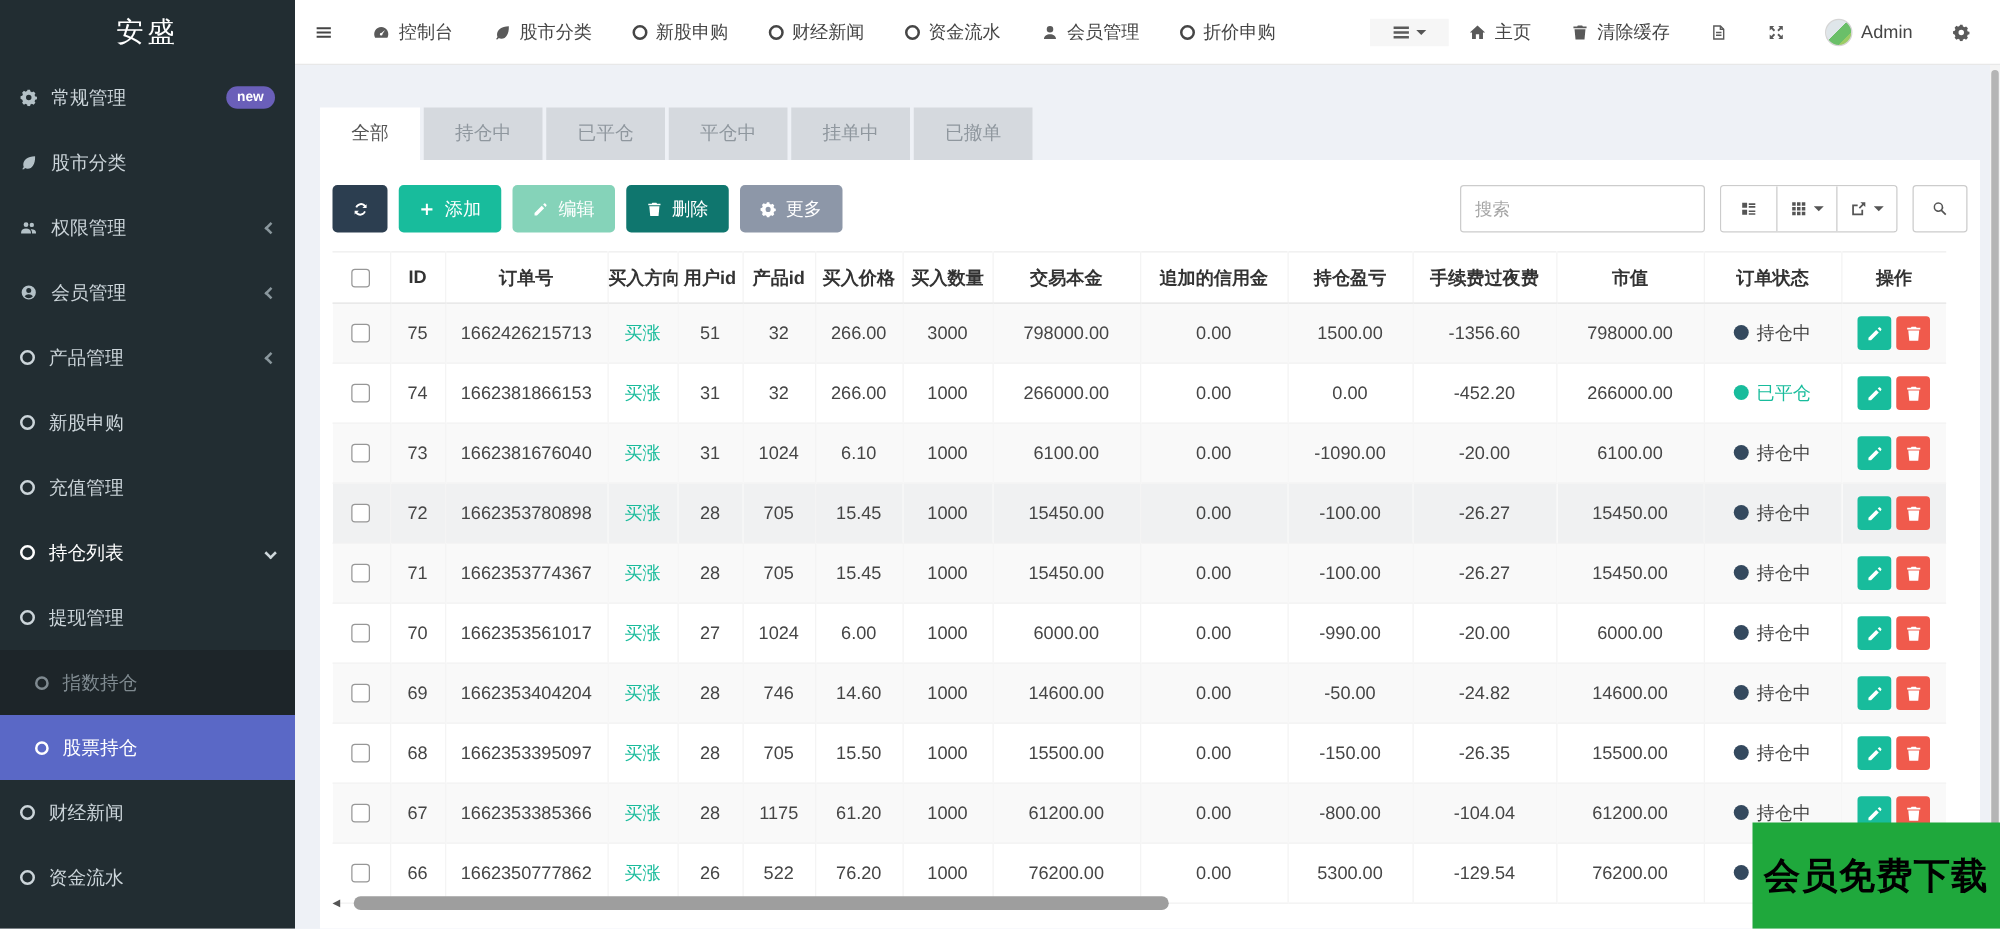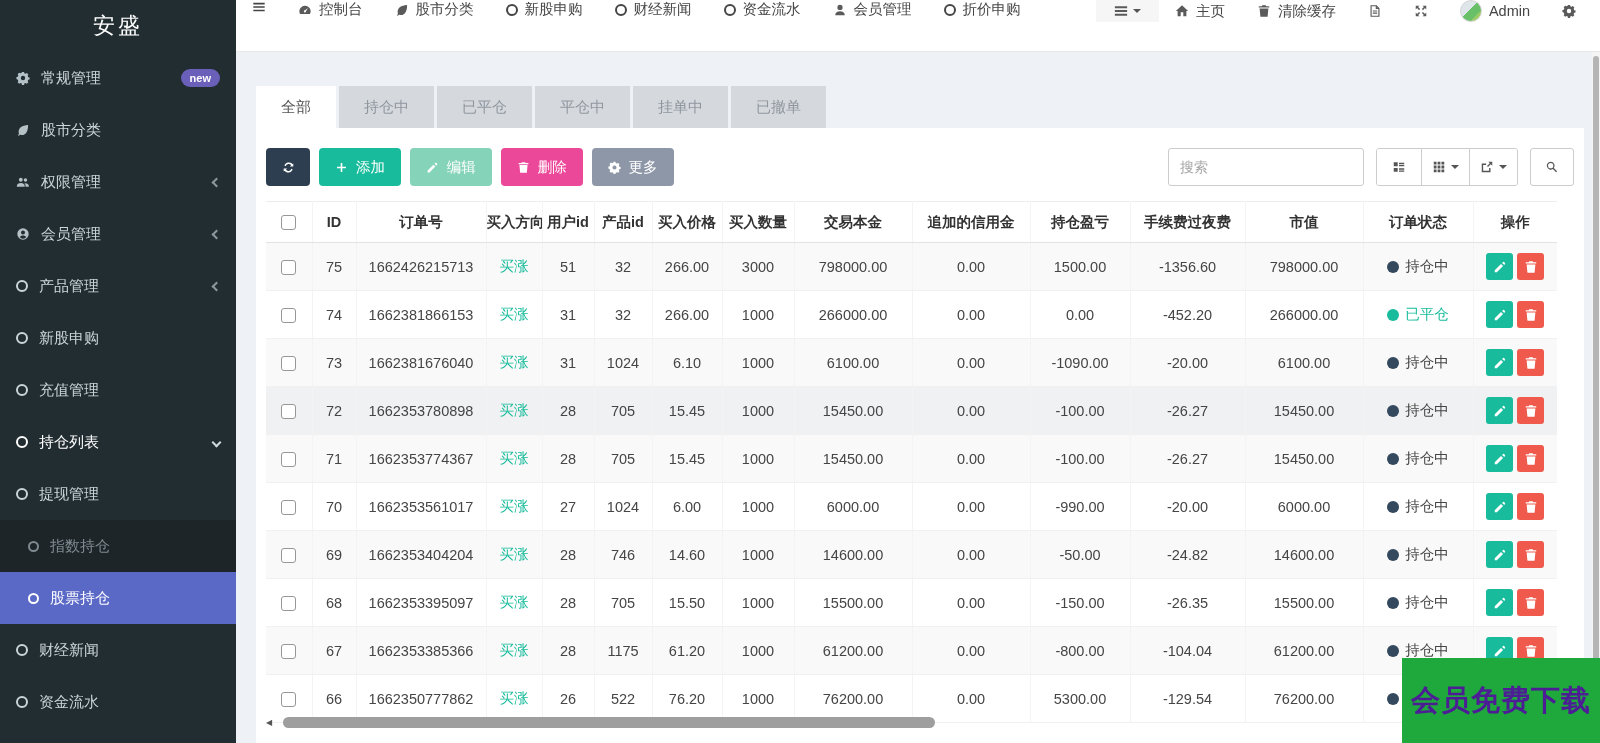--- a/index.html
+++ b/index.html
@@ -16,21 +16,21 @@
   .side-item.sub{padding-left:28px}
   .side-item.sub .circle-o{width:11px;height:11px}
   .side-item.active{background:#5a68c6;color:#fff}
   .side-item.dim{background:#1d2529;color:#7f8a90}
   .badge-new{margin-left:auto;background:#6a5fb9;color:#fff;font-size:11px;font-weight:bold;padding:3px 9px;border-radius:9px}
   .chev{display:inline-block;width:7px;height:7px;border-left:2px solid #8a979d;border-bottom:2px solid #8a979d;margin-left:auto}
   .chev.left{transform:rotate(45deg)}
   .chev.down{transform:rotate(-45deg);border-color:#cfd8dc}
 
   
-  .navbar{position:absolute;left:236px;right:0;top:0;height:52px;background:#fff;border-bottom:1px solid #e8e8e8;display:flex;align-items:flex-start;z-index:4}
+  .navbar{position:absolute;left:236px;right:0;top:0;height:52px;background:#fff;border-bottom:1px solid #e8e8e8;display:flex;align-items:center;z-index:4}
   .hamburger{display:flex;align-items:center;padding:0 16px;color:#444;cursor:pointer}
   #navbar-left{display:flex}
   .nav-item{display:flex;align-items:center;gap:7px;padding:0 16px;color:#454545;font-size:14.5px;cursor:pointer;white-space:nowrap}
   .nav-item .icn{color:#5a5a5a}
   .nav-right{margin-left:auto;display:flex;align-items:stretch;padding-right:8px}
   .nav-item.toggle{background:#f6f6f6;padding:0 18px;gap:5px}
   .caret{width:0;height:0;border-left:4px solid transparent;border-right:4px solid transparent;border-top:4px solid #555;display:inline-block}
   .avatar{width:22px;height:22px;border-radius:50%;border:1px solid #d5d5d5;background:linear-gradient(135deg,#dfe6ea 0 45%,#6abf69 45% 75%,#9ccc65 75% 100%)}
 
   
@@ -38,21 +38,21 @@
   .tabs{display:flex;margin:34px 0 0 20px}
   .tab{height:42px;line-height:42px;padding:0 25px;background:#d5d9de;color:#8f979e;font-size:15px;margin-right:3px;cursor:pointer}
   .tab.active{background:#fff;color:#555}
   .panel{position:absolute;left:20px;right:16px;top:76px;bottom:0;background:#fff}
   .toolbar-row{display:flex;justify-content:space-between;align-items:center;padding:20px 10px 15px}
   .btn{height:38px;border:none;border-radius:4px;color:#fff;font-size:14.5px;padding:16px 16px;display:inline-flex;align-items:center;gap:8px;margin-right:5px;cursor:pointer}
   .btn .icn svg{width:13px;height:13px}
   .btn-refresh{background:#2c3e50;width:44px;justify-content:center;padding:0}
   .btn-add{background:#18bc9c}
   .btn-edit{background:#85d3b9}
-  .btn-del{background:#ec4899}
+  .btn-del{background:#0f766e}
   .btn-more{background:#8d97a8}
   .search-area{display:flex;align-items:flex-end}
   .search-input{width:196px;height:38px;border:1px solid #ccc;border-radius:3px;padding:0 11px;font-size:14px;color:#555;outline:none}
   .search-input::placeholder{color:#a5a5a5}
   .bgroup{display:inline-flex;margin-left:12px;border:1px solid #ccc;border-radius:3px;overflow:hidden}
   .gbtn{min-width:44px;height:36px;background:#fff;border:none;border-left:1px solid #ccc;display:inline-flex;align-items:center;justify-content:center;gap:5px;color:#555;cursor:pointer;padding:0 10px}
   .gbtn:first-child{border-left:none}
   .sbtn{margin-left:12px;width:44px;height:38px;border:1px solid #ccc;border-radius:3px;background:#fff;display:inline-flex;align-items:center;justify-content:center;color:#555;cursor:pointer}
 
   
@@ -81,21 +81,21 @@
   .circle-o{display:inline-block;width:12px;height:12px;border:2px solid currentColor;border-radius:50%}
 
   
   .hscroll{position:absolute;left:10px;bottom:15px;right:10px;height:12px;display:flex;align-items:center}
   .harrow{font-size:8px;color:#555;margin-right:6px;cursor:pointer;font-family:"DejaVu Sans",sans-serif}
   .hthumb{position:absolute;left:17px;width:652px;height:11px;background:#9e9e9e;border-radius:6px;cursor:pointer}
   .vscroll{position:absolute;right:0;top:52px;bottom:0;width:8px;background:#f4f4f4;z-index:6}
   .vthumb{position:absolute;top:4px;right:1px;width:6px;height:606px;background:#b5b5b5;border-radius:3px;cursor:pointer}
 
   
-  .promo{position:absolute;right:0;bottom:0;width:198px;height:85px;background:#1fa83c;color:#4c1d95;font-size:29px;font-weight:bold;letter-spacing:1px;display:flex;align-items:center;justify-content:center;z-index:10}
+  .promo{position:absolute;right:0;bottom:0;width:198px;height:85px;background:#1fa83c;color:#000000;font-size:29px;font-weight:bold;letter-spacing:1px;display:flex;align-items:center;justify-content:center;z-index:10}
 </style>
 </head>
 <body>
 
 <div>
 
   <aside class="sidebar">
     <div class="brand">安盛</div>
     <nav id="sidebar-menu">
         <div class="side-item">

